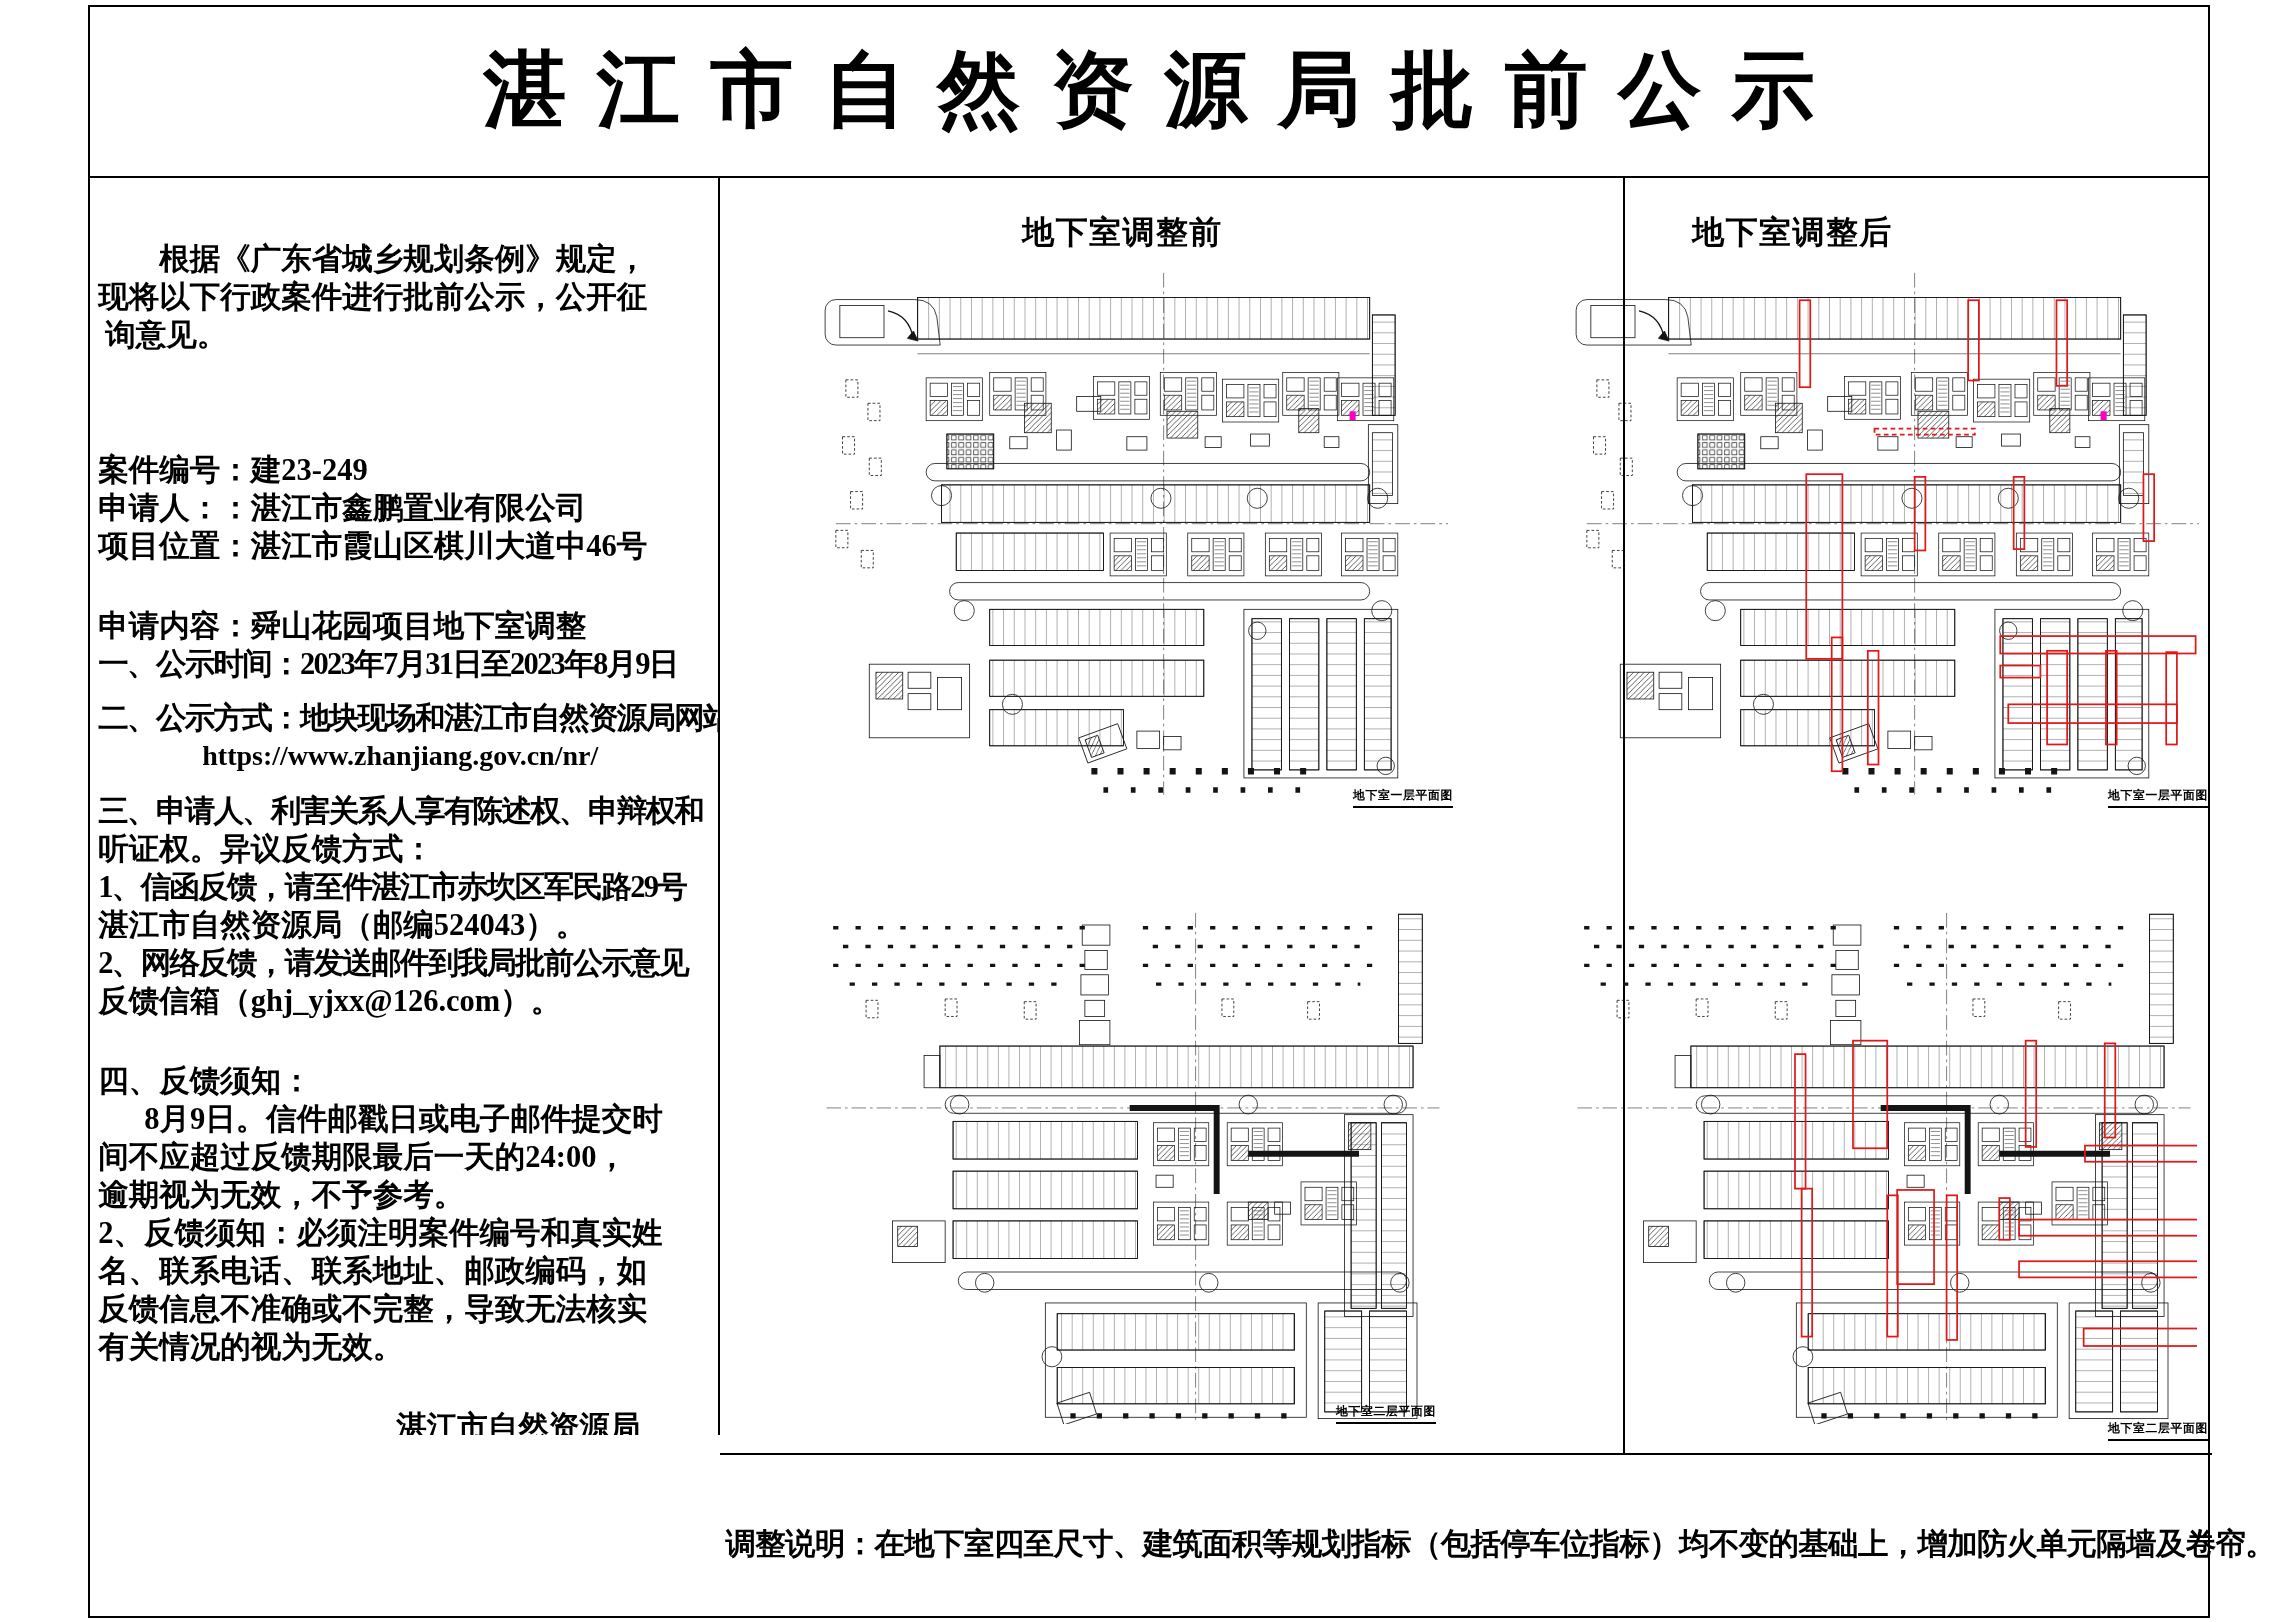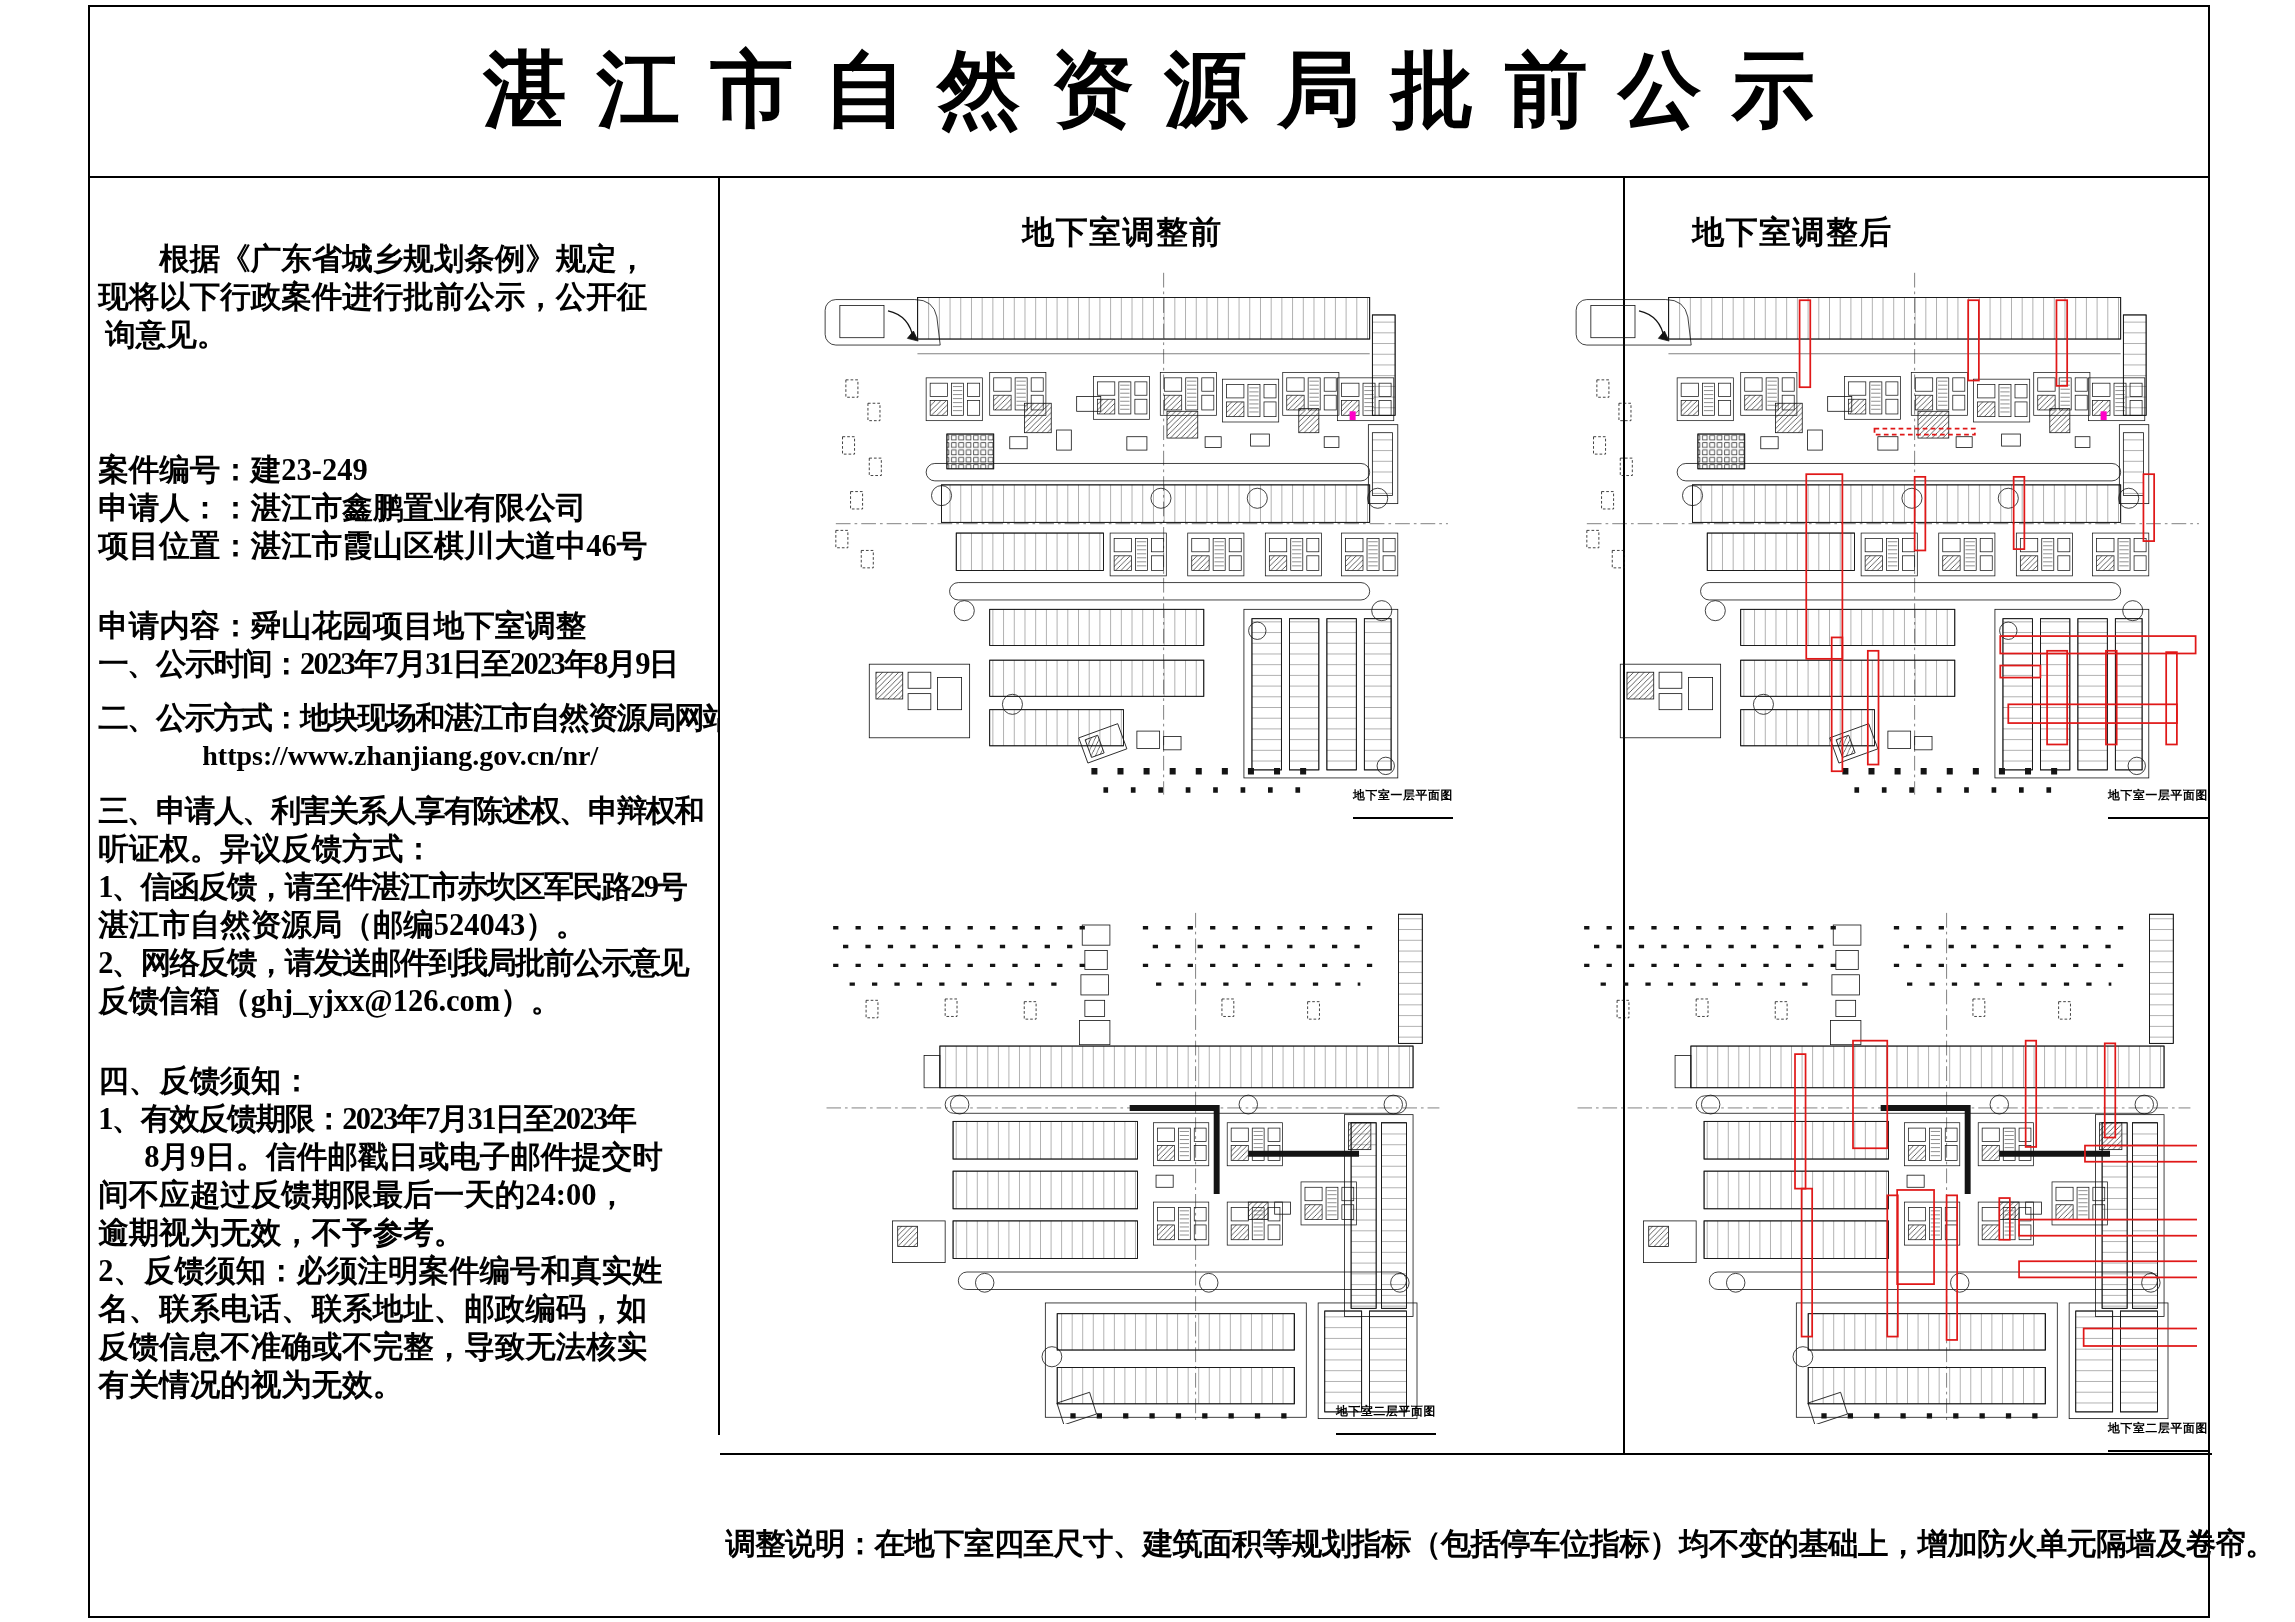--- a/index.html
+++ b/index.html
@@ -23,21 +23,21 @@
   .gap-sm{height:16.6px;}
   
   .plans{position:absolute;left:630px;top:171px;width:1492px;height:1275px;}
   .plan-col{position:absolute;top:0;height:100%;box-sizing:border-box;}
   .col-before{left:0;width:905px;border-right:2.1px solid #000;}
   .col-after{left:751px;width:741px;}
   .plan-title{position:absolute;top:33px;left:0;width:100%;text-align:center;font-size:32px;font-weight:700;letter-spacing:1.4px;transform:translateX(-49px);}
   .plan-svg{position:absolute;}
   .svg-b1{left:69px;top:58px;width:669px;height:562px;}
   .svg-b2{left:67px;top:708px;width:659px;height:538px;}
-  .plan-label{position:absolute;font-size:11.8px;font-weight:700;font-family:"Liberation Sans","DejaVu Sans",sans-serif;border-bottom:2.1px solid #000;padding-bottom:13px;letter-spacing:0.7px;white-space:nowrap;}
+  .plan-label{position:absolute;font-size:11.8px;font-weight:700;font-family:"Liberation Sans","DejaVu Sans",sans-serif;border-bottom:2.1px solid #000;padding-bottom:2px;letter-spacing:0.7px;white-space:nowrap;}
   .lbl-b1{left:633px;top:610px;}
   .lbl-b2{left:616px;top:1226px;}
   .col-after .lbl-b1{left:637px;}
   .col-after .lbl-b2{left:637px;top:1243px;}
   
   .note-area{position:absolute;left:630px;top:1446px;width:1492px;height:166px;border-top:2.1px solid #000;box-sizing:border-box;}
   .note-text{position:absolute;left:5.5px;top:69px;font-size:30.5px;font-weight:700;white-space:nowrap;letter-spacing:-0.7px;}
 </style>
 </head>
 <body>
@@ -320,21 +320,20 @@
       <div class="line url">https://www.zhanjiang.gov.cn/nr/</div>
       <div class="line gap-sm"></div>
       <div class="line tight">三、申请人、利害关系人享有陈述权、申辩权和</div>
       <div class="line">听证权。异议反馈方式：</div>
       <div class="line tight">1、信函反馈，请至件湛江市赤坎区军民路29号</div>
       <div class="line">湛江市自然资源局（邮编524043）。</div>
       <div class="line tight">2、网络反馈，请发送邮件到我局批前公示意见</div>
       <div class="line">反馈信箱（ghj_yjxx@126.com）。</div>
       <div class="line gap-md"></div>
       <div class="line">四、反馈须知：</div>
-      <div class="line tight">1、有效反馈期限：2023年7月31日至2023年</div>
       <div class="line pad2">8月9日。信件邮戳日或电子邮件提交时</div>
       <div class="line">间不应超过反馈期限最后一天的24:00，</div>
       <div class="line">逾期视为无效，不予参考。</div>
       <div class="line">2、反馈须知：必须注明案件编号和真实姓</div>
       <div class="line">名、联系电话、联系地址、邮政编码，如</div>
       <div class="line">反馈信息不准确或不完整，导致无法核实</div>
       <div class="line">有关情况的视为无效。</div>
       <div class="line gap-md"></div>
       <div class="line sign">湛江市自然资源局</div>
       <div class="line sign2">2023年7月31日</div>

